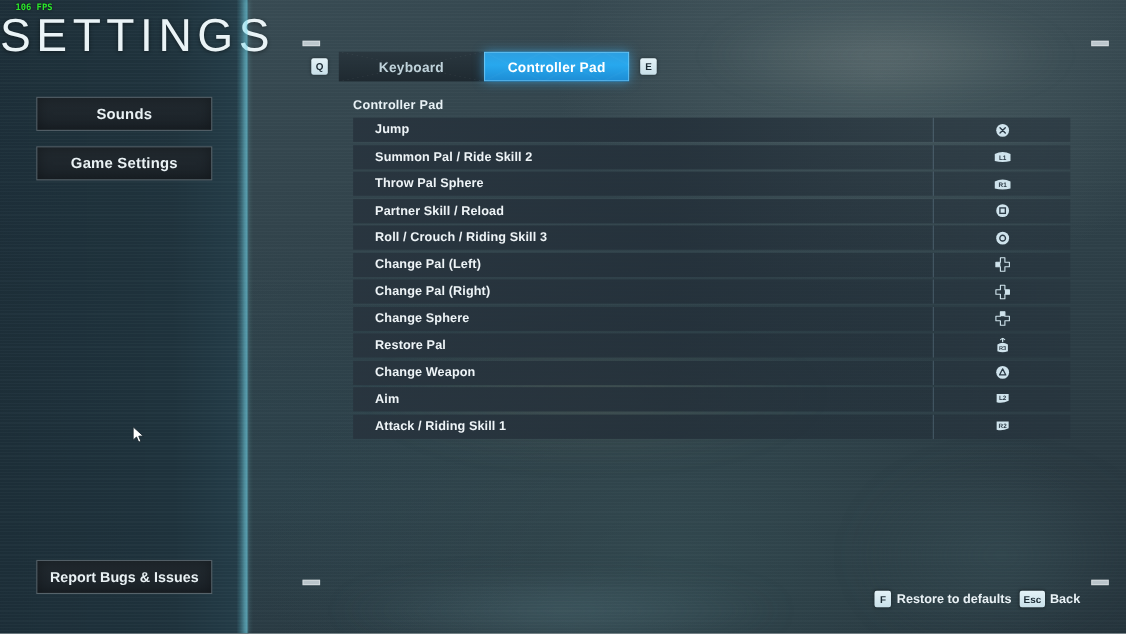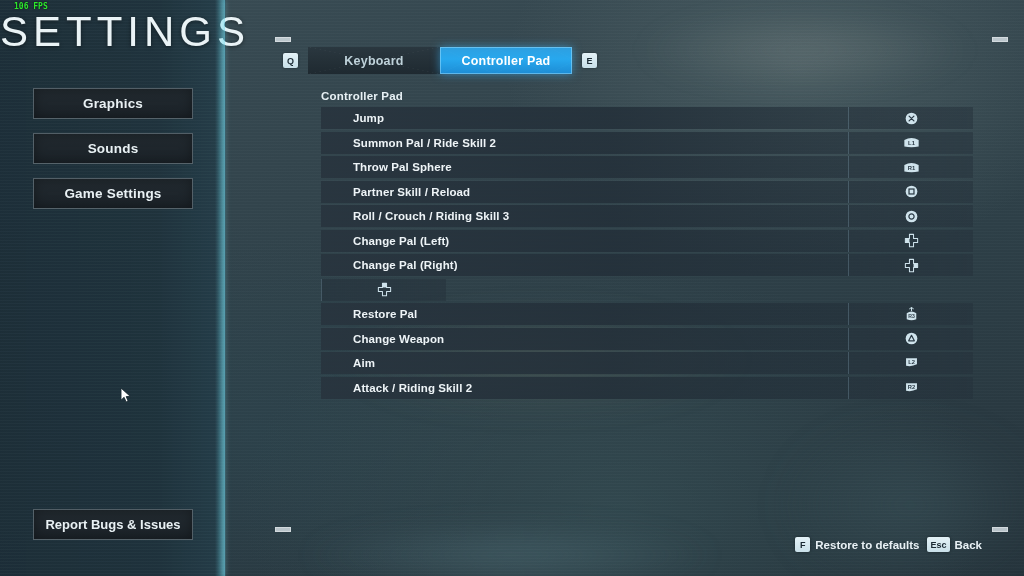--- a/index.html
+++ b/index.html
@@ -225,21 +225,21 @@
   .row {
     position: relative;
     display: flex; align-items: center;
     height: 22px;
     margin-bottom: 2.5px;
     cursor: pointer;
   }
   .row .name-cell {
     width: 527px; height: 22px;
     display: flex; align-items: center;
-    padding-left: 32px;
+    padding-left: 20px;
     background: linear-gradient(to right, rgba(40,52,62,0.92) 0%, rgba(35,47,57,0.86) 55%, rgba(33,45,55,0.55) 100%);
     color: #eef4f7;
     font-size: 11.5px;
     font-weight: 600;
     letter-spacing: 0.1px;
   }
   .row .bind-cell {
     width: 125px; height: 22px;
     display: flex; align-items: center; justify-content: center;
     background: linear-gradient(to right, rgba(36,48,58,0.62), rgba(36,48,58,0.50));
@@ -280,23 +280,20 @@
   <div class="scanlines"></div>
 
   <div class="fps">106 FPS</div>
 
   <div class="left-panel">
     <div class="left-panel-stripes"></div>
     <div class="settings-title">SETTINGS</div>
 
     <div class="nav-list">
       <div class="nav-item">
-        <span>Graphics</span>
-      </div>
-      <div class="nav-item">
         <span>Sounds</span>
       </div>
       <div class="nav-item">
         <span>Game Settings</span>
       </div>
     </div>
 
     <div class="report-btn">
       <span>Report Bugs &amp; Issues</span>
     </div>
@@ -410,20 +407,23 @@
         </div>
         <div class="bind-cell">
           <svg class="glyph" width="15" height="15" viewBox="0 0 22 22">
             <path d="M8 2 h6 v6 h6 v6 h-6 v6 h-6 v-6 h-6 v-6 h6 z" fill="none" stroke="#cfe3ec" stroke-width="1.5" stroke-linejoin="round"></path>
             <path d="M14 8 h6 v6 h-6 z" fill="#cfe3ec"></path>
           </svg>
         </div>
       </div>
 
       <div class="row">
+        <div class="name-cell">
+          <span>Change Sphere</span>
+        </div>
         <div class="bind-cell">
           <svg class="glyph" width="15" height="15" viewBox="0 0 22 22">
             <path d="M8 2 h6 v6 h6 v6 h-6 v6 h-6 v-6 h-6 v-6 h6 z" fill="none" stroke="#cfe3ec" stroke-width="1.5" stroke-linejoin="round"></path>
             <path d="M8 2 h6 v6 h-6 z" fill="#cfe3ec"></path>
           </svg>
         </div>
       </div>
 
       <div class="row">
         <div class="name-cell">
@@ -458,21 +458,21 @@
         <div class="bind-cell">
           <svg class="glyph" width="15" height="14" viewBox="0 0 22 20">
             <path d="M3 3 h16 v9 q-8 4 -16 2 z" fill="#cfe3ec"></path>
             <text x="11" y="11.5" font-family="Liberation Sans, sans-serif" font-size="8.5" font-weight="700" fill="#2b3a45" text-anchor="middle">L2</text>
           </svg>
         </div>
       </div>
 
       <div class="row">
         <div class="name-cell">
-          <span>Attack / Riding Skill 2</span>
+          <span>Attack / Riding Skill 1</span>
         </div>
         <div class="bind-cell">
           <svg class="glyph" width="15" height="14" viewBox="0 0 22 20">
             <path d="M3 3 h16 v9 q-8 4 -16 2 z" fill="#cfe3ec"></path>
             <text x="11" y="11.5" font-family="Liberation Sans, sans-serif" font-size="8.5" font-weight="700" fill="#2b3a45" text-anchor="middle">R2</text>
           </svg>
         </div>
       </div>
 
     </div>

